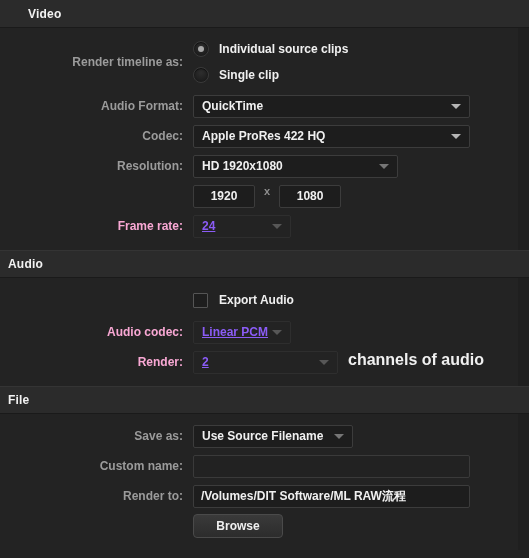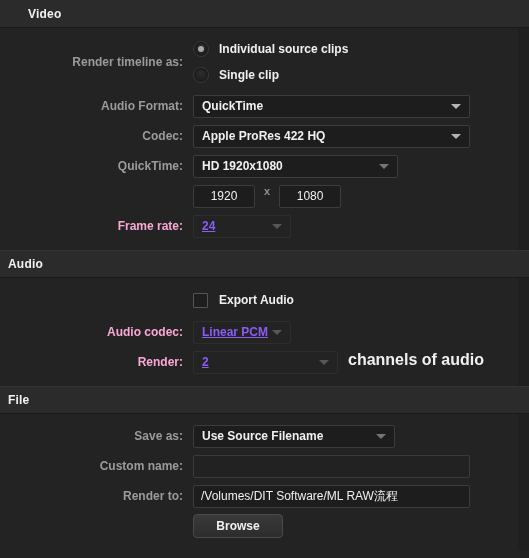--- a/index.html
+++ b/index.html
@@ -164,35 +164,35 @@
     color: #8b5cf6;
     text-decoration: underline;
   }
   .select.disabled .arrow { border-top-color: #575757; }
 
   .select-wide  { width: 277px; }
   .select-res   { width: 205px; }
   .select-frame { width: 98px; }
   .select-acodec{ width: 98px; }
   .select-chan  { width: 145px; }
-  .select-saveas{ width: 202px; }
+  .select-saveas{ width: 160px; }
 
   
   .input {
     height: 23px;
     background: #1d1d1d;
     border: 1px solid #3c3c3c;
     border-radius: 2px;
     box-sizing: border-box;
     display: flex;
     align-items: center;
     padding: 0 7px;
     color: #f0f0f0;
     font-size: 12px;
-    font-weight: normal;
+    font-weight: bold;
     white-space: nowrap;
     overflow: hidden;
   }
   .input-num {
     width: 62px;
     justify-content: center;
   }
   .input-wide  { width: 277px; }
   .input-empty { background: #222222; border-color: #3a3a3a; }
 
@@ -271,21 +271,21 @@
       <div class="row-label">Codec:</div>
       <div class="row-control">
         <div class="select select-wide">
           <span>Apple ProRes 422 HQ</span>
           <span class="arrow"></span>
         </div>
       </div>
     </div>
 
     <div class="row">
-      <div class="row-label">QuickTime:</div>
+      <div class="row-label">Resolution:</div>
       <div class="row-control">
         <div class="select select-res dim">
           <span>HD 1920x1080</span>
           <span class="arrow"></span>
         </div>
       </div>
     </div>
 
     <div class="row">
       <div class="row-label"></div>

